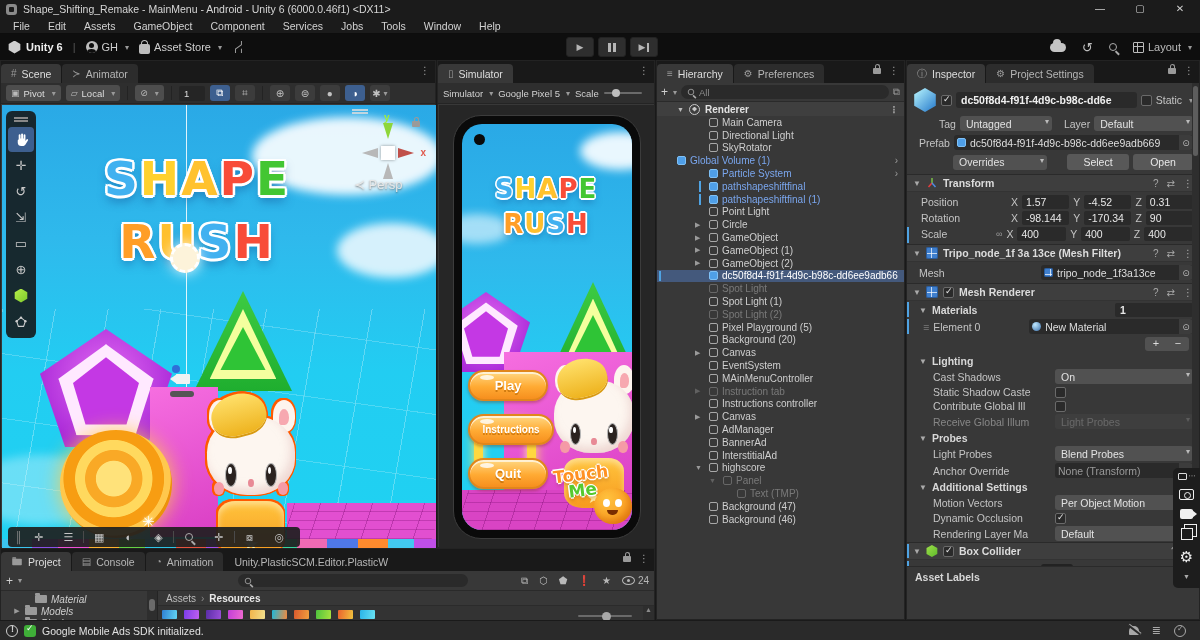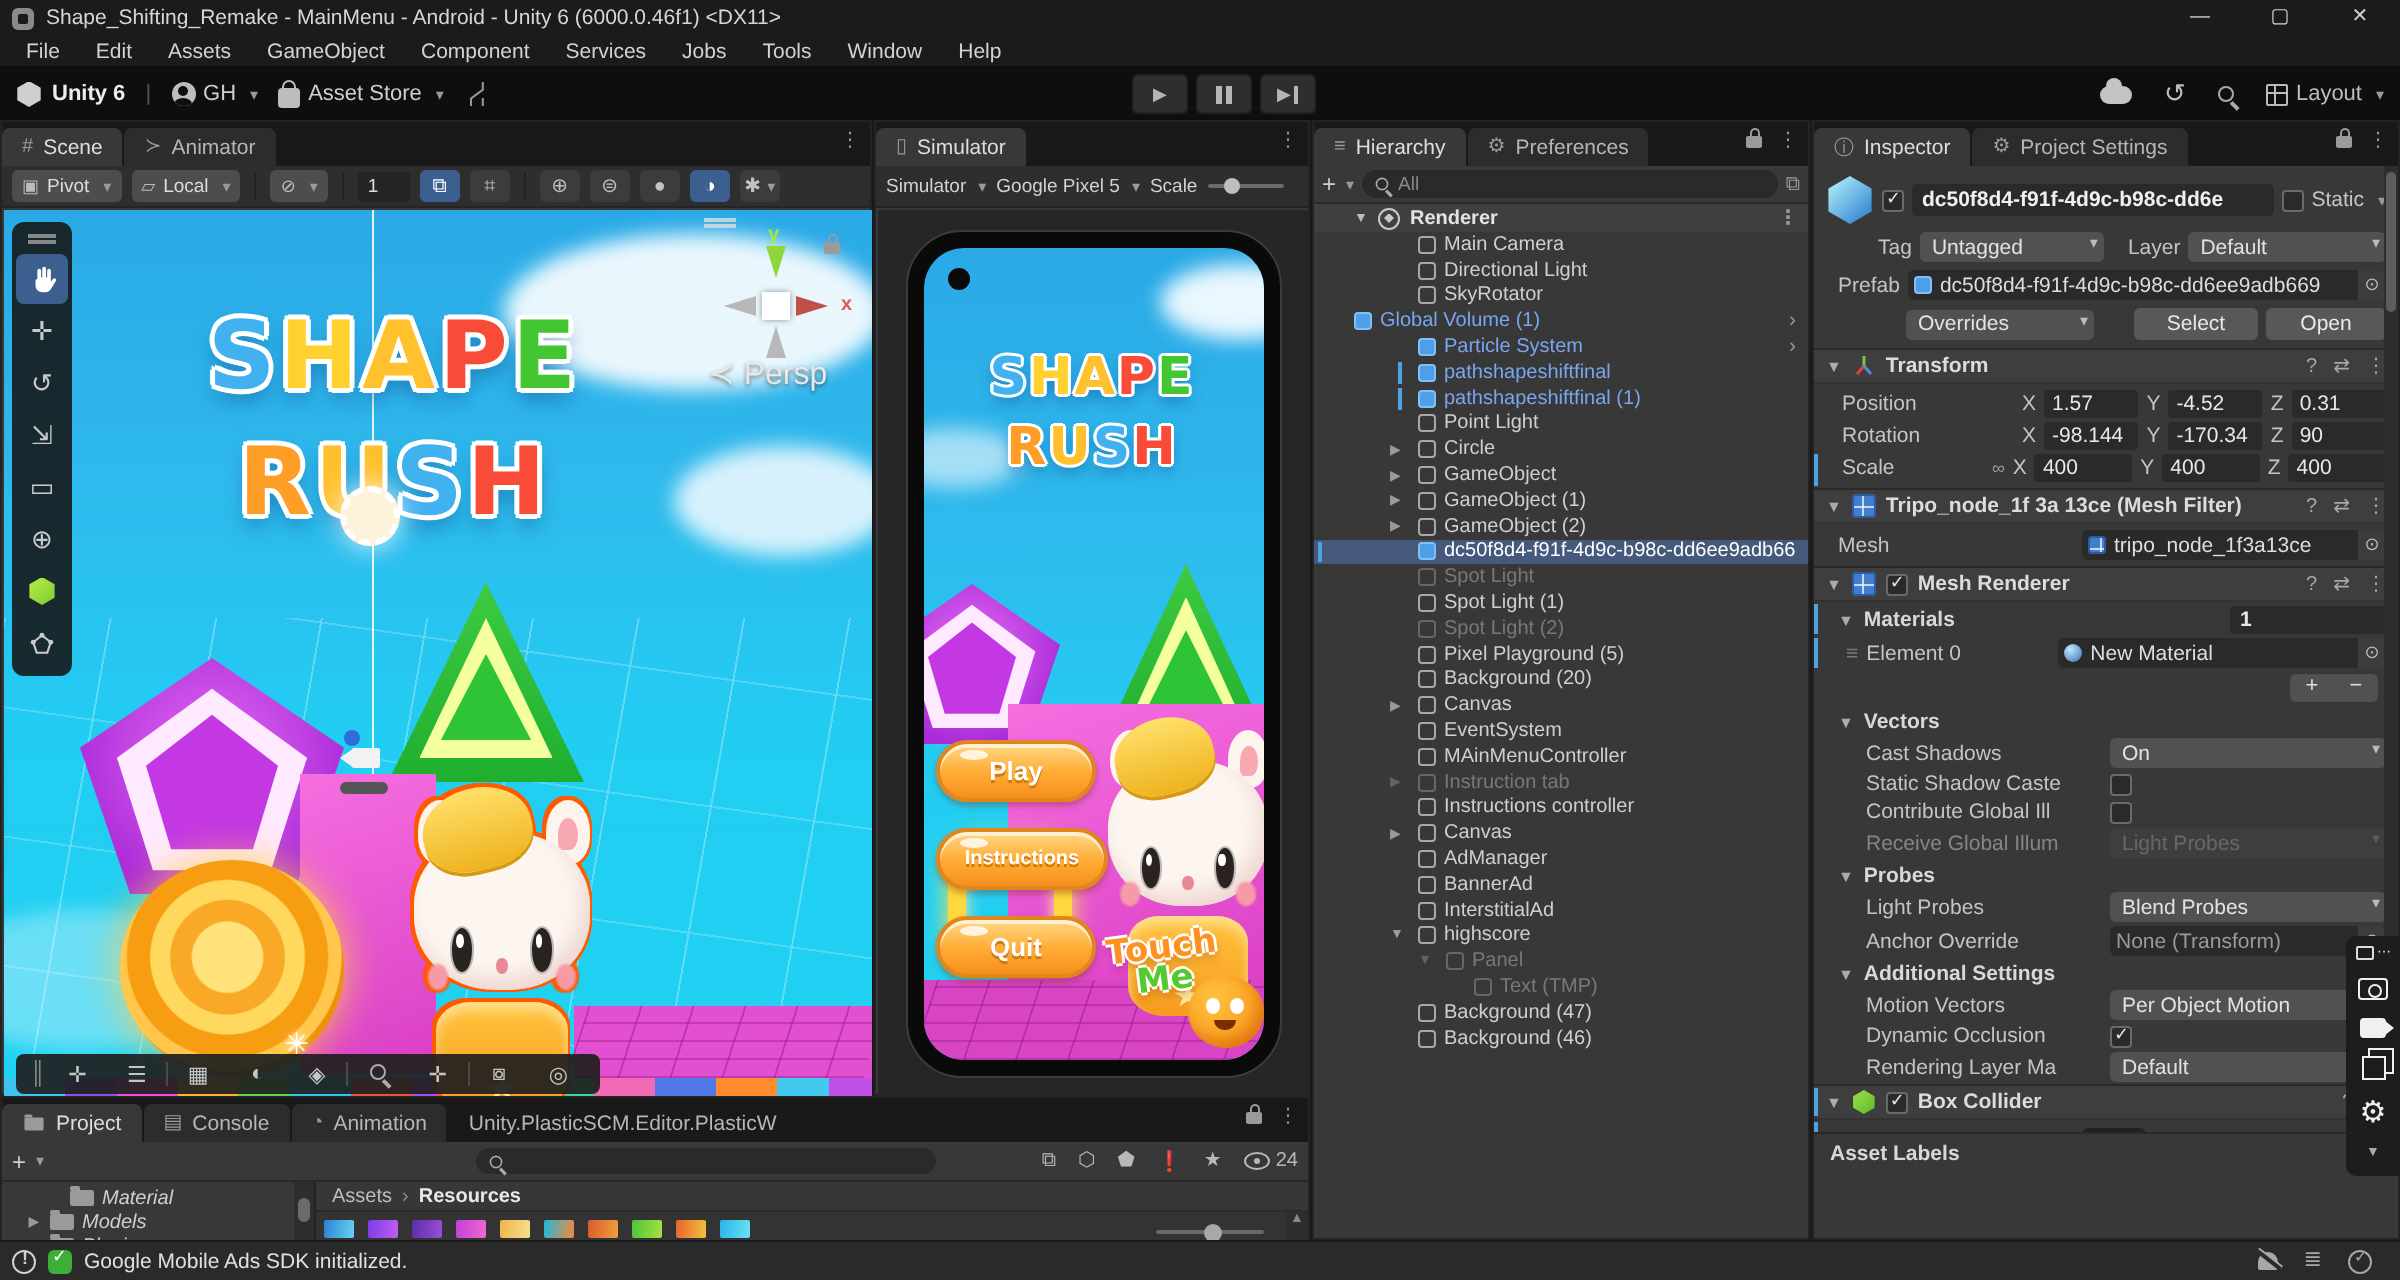--- a/index.html
+++ b/index.html
@@ -98,21 +98,21 @@
   .camgizmo{position:absolute;width:26px;height:34px;}
   .camgizmo .dot{position:absolute;left:2px;top:0;width:8px;height:8px;border-radius:50%;background:#2f6fd8;}
   .camgizmo .bodyc{position:absolute;left:6px;top:9px;width:14px;height:10px;background:#f2f2f2;border-radius:1px;}
   .camgizmo .lens{position:absolute;left:0;top:9px;width:0;height:0;border-right:7px solid #f2f2f2;border-top:5px solid transparent;border-bottom:5px solid transparent;}
   .camgizmo .base{position:absolute;left:0;top:26px;width:24px;height:6px;background:#555;border-radius:3px;}
   .axisgizmo{position:absolute;width:56px;height:56px;}
   .axisgizmo .c{position:absolute;left:21px;top:21px;width:14px;height:14px;background:#fff;box-shadow:0 0 3px rgba(0,0,0,.4);}
   .cone{position:absolute;width:0;height:0;}
   .lbl-y{position:absolute;left:24px;top:-13px;color:#9ded3a;font-size:10px;font-weight:bold;}
   .lbl-x{position:absolute;right:-10px;top:22px;color:#e05a4e;font-size:10px;font-weight:bold;}
-  .persp{position:absolute;color:#e8e8e8;font-size:16px;text-shadow:0 1px 2px rgba(0,0,0,.5);}
+  .persp{position:absolute;color:#e8e8e8;font-size:13px;text-shadow:0 1px 2px rgba(0,0,0,.5);}
   .handle2{width:16px;height:5px;border-top:2px solid #dedede;border-bottom:2px solid #dedede;opacity:.8;}
   
   .toolstrip{position:absolute;left:4px;top:6px;width:30px;background:rgba(20,20,20,.88);border-radius:6px;padding:4px 2px;display:flex;flex-direction:column;align-items:center;gap:1px;}
   .toolstrip .grab{width:14px;border-top:2px solid #888;border-bottom:2px solid #888;height:5px;margin:2px 0 4px;}
   .tool{width:26px;height:25px;border-radius:4px;display:flex;align-items:center;justify-content:center;color:#c9c9c9;font-size:13px;}
   .tool.on{background:#3d5f8f;color:#fff;}
   .tool .gcube{width:14px;height:14px;clip-path:polygon(50% 0,95% 26%,95% 74%,50% 100%,5% 74%,5% 26%);background:linear-gradient(135deg,#b8f04a,#7ac82a);}
   
   .botbar{position:absolute;left:6px;top:422px;height:20px;width:292px;background:rgba(30,30,30,.92);border-radius:4px;display:flex;align-items:center;padding:0 6px;gap:0;}
   .botbar .bic{width:30px;text-align:center;color:#c5c5c5;font-size:11px;}
@@ -889,21 +889,21 @@
     </div>
     <div class="irow" style="justify-content:flex-end;padding-right:10px">
         <span class="pm">
           <span>+</span>
           <span>−</span>
         </span>
       </div>
 
     <div class="foldrow">
         <span class="fold">▼</span>
-        <span>Vectors</span>
+        <span>Lighting</span>
       </div>
     <div class="proprow">
         <span class="pl">Cast Shadows</span>
         <span class="dd pc">
           <span>On</span>
         </span>
       </div>
     <div class="proprow">
         <span class="pl">Static Shadow Caste</span>
         <span class="cb"></span>

